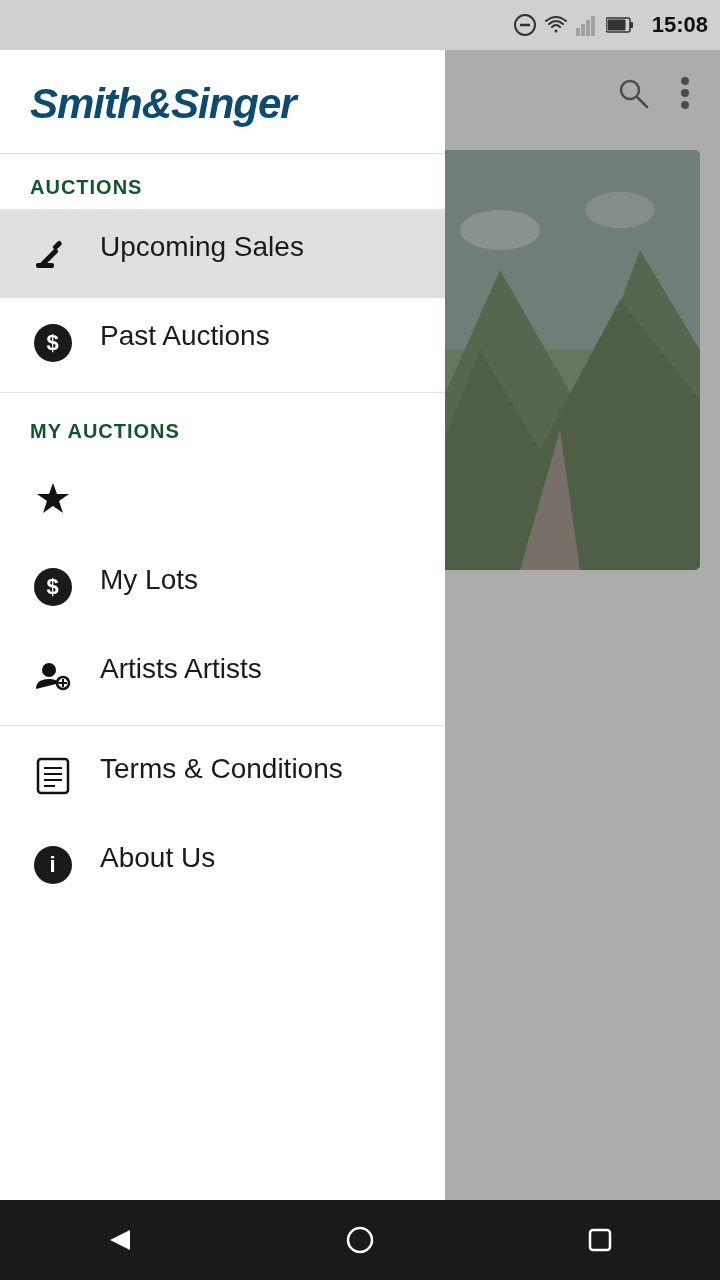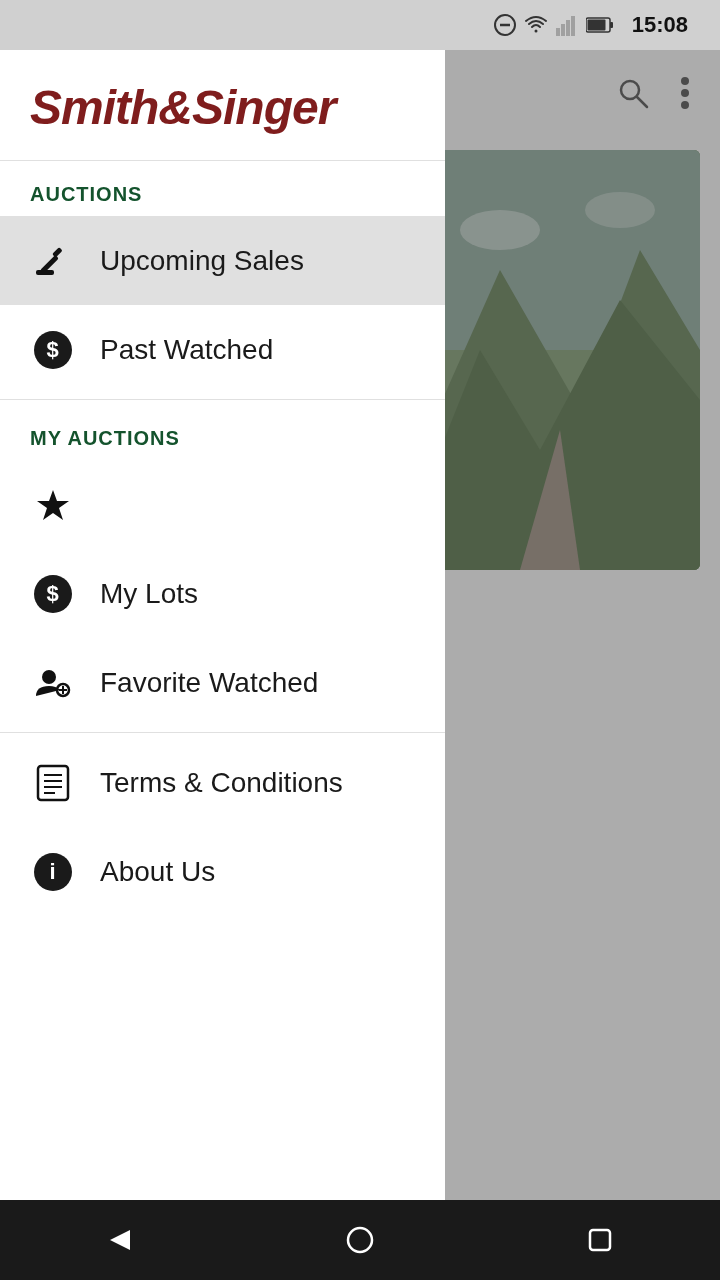--- a/index.html
+++ b/index.html
@@ -14,21 +14,21 @@
     }
 
     
     .status-bar {
       width: 720px;
       height: 50px;
       background: #d0d0d0;
       display: flex;
       align-items: center;
       justify-content: flex-end;
-      padding-right: 32px;
+      padding-right: 12px;
       position: absolute;
       top: 0;
       left: 0;
       z-index: 100;
     }
     .status-icons {
       display: flex;
       align-items: center;
       gap: 8px;
     }
@@ -141,36 +141,36 @@
       background: white;
       z-index: 10;
       display: flex;
       flex-direction: column;
     }
     .drawer-logo {
       padding: 30px 30px 25px 30px;
       border-bottom: 1px solid #e0e0e0;
     }
     .drawer-logo-text {
-      font-size: 48px;
-      font-weight: bold;
-      color: #7f1d1d;
+      font-size: 42px;
+      font-weight: bold;
+      color: #0c4a6e;
       font-style: italic;
       letter-spacing: -1px;
     }
     .drawer-section-label {
       font-size: 20px;
       color: #14532d;
       font-weight: 600;
       letter-spacing: 1px;
       padding: 22px 30px 10px 30px;
     }
     .drawer-item {
       display: flex;
-      align-items: center;
+      align-items: flex-start;
       padding: 22px 30px;
       cursor: pointer;
       gap: 25px;
       border-bottom: none;
     }
     .drawer-item.active {
       background: #e0e0e0;
     }
     .drawer-item-icon {
       width: 45px;
@@ -346,21 +346,21 @@
           <rect x="2" y="28" width="18" height="5" rx="2" fill="#111"></rect>
         </svg>
       </div>
       <span class="drawer-item-label">Upcoming Sales</span>
     </div>
 
     <div class="drawer-item">
       <div class="drawer-item-icon">
         <div class="icon-dollar">$</div>
       </div>
-      <span class="drawer-item-label">Past Watched</span>
+      <span class="drawer-item-label">Past Auctions</span>
     </div>
   </div>
 
   <hr class="section-divider">
 
   <div>
     <div class="drawer-section-label">MY AUCTIONS</div>
 
 
     <div class="drawer-item">
@@ -382,21 +382,21 @@
     <div class="drawer-item">
       <div class="drawer-item-icon">
         <svg width="38" height="38" viewBox="0 0 38 38">
           <circle cx="15" cy="13" r="7" fill="#111"></circle>
           <path d="M2 32 Q2 22 15 22 Q22 22 26 26" fill="#111"></path>
           <circle cx="29" cy="26" r="6" fill="none" stroke="#111" stroke-width="2.5"></circle>
           <line x1="29" y1="22" x2="29" y2="30" stroke="#111" stroke-width="2"></line>
           <line x1="25" y1="26" x2="33" y2="26" stroke="#111" stroke-width="2"></line>
         </svg>
       </div>
-      <span class="drawer-item-label">Favorite Watched</span>
+      <span class="drawer-item-label">Artists Artists</span>
     </div>
   </div>
 
   <hr class="section-divider">
 
   <div>
 
     <div class="drawer-item">
       <div class="drawer-item-icon">
         <svg width="36" height="38" viewBox="0 0 36 38">

